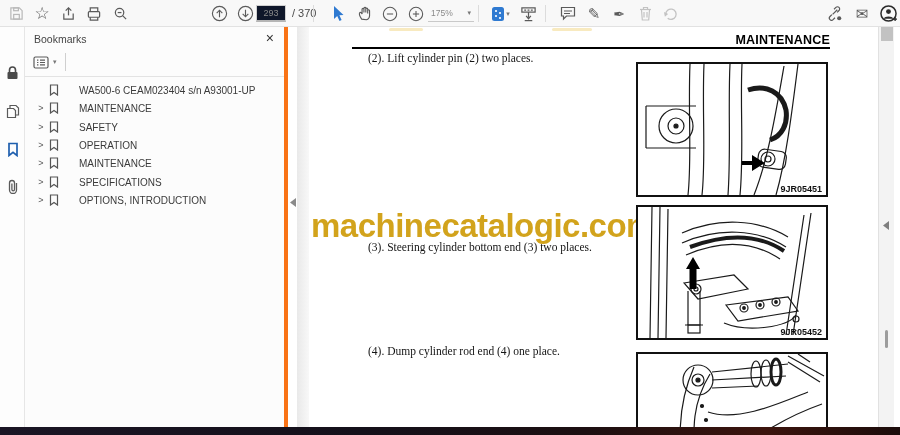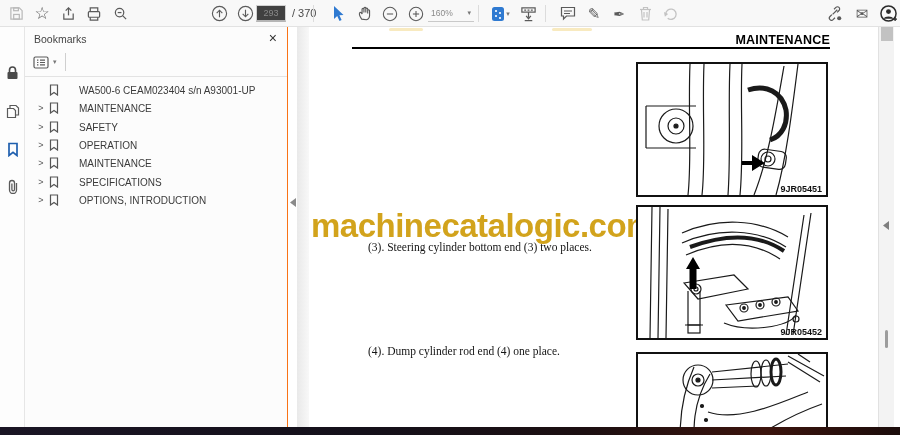--- a/index.html
+++ b/index.html
@@ -7,37 +7,37 @@
               font-family:"Liberation Sans", sans-serif; }
 
   
   #toolbar { position:absolute; left:0; top:0; width:900px; height:27px;
              background:#f8f8f8; border-bottom:1px solid #e2e2e2; }
   .tb-ic { position:absolute; top:0; height:27px; width:24px; display:flex;
            align-items:center; justify-content:center; color:#5a5a5a; cursor:pointer; }
   .tb-ic svg { display:block; }
   .tb-sep { position:absolute; top:5px; width:1px; height:17px; background:#dcdcdc; }
   #page-box { position:absolute; left:256px; top:5px; width:30px; height:17px;
-              border:1px solid #d0d0d0; border-bottom:2px solid #b5b5b5; background:#404040;
+              border:1px solid #d0d0d0; border-bottom:2px solid #b5b5b5; background:#0f172a;
               font-size:9px; color:#8a8a8a; display:flex; align-items:center; justify-content:center; }
   #page-total { position:absolute; left:292px; top:7px; font-size:11px; color:#4a4a4a; }
   #zoom-box { position:absolute; left:428px; top:5px; width:46px; height:17px;
               border-bottom:1px solid #c9c9c9; font-size:8.5px; color:#8a8a8a;
               display:flex; align-items:center; justify-content:space-between; padding:0 3px; }
   .caret { font-size:7px; color:#777; }
 
   
   #left-strip { position:absolute; left:0; top:27px; width:25px; height:400px;
                 background:#fdfdfd; border-right:1px solid #e6e6e6; }
   .strip-ic { position:absolute; left:0; width:25px; height:24px; display:flex;
               align-items:center; justify-content:center; cursor:pointer; }
 
   
   #bm-panel { position:absolute; left:25px; top:27px; width:263px; height:400px;
-              background:#fcfcfc; border-right:1px solid #f97316; }
+              background:#fcfcfc; border-right:4px solid #f97316; }
   #bm-title { position:absolute; left:9px; top:6px; font-size:10.5px; color:#454545; }
   #bm-close { position:absolute; right:10px; top:3px; font-size:14px; color:#333; cursor:pointer; }
   #bm-tools { position:absolute; left:8px; top:26px; height:18px; display:flex; align-items:center; cursor:pointer; }
   #bm-tool-divider { position:absolute; left:40px; top:26px; width:1px; height:18px; background:#cfcfcf; }
   #bm-sep { position:absolute; left:0; top:49px; width:100%; height:1px; background:#e3e3e3; }
   .bm-row { position:absolute; left:0; width:100%; height:18px; display:flex;
             align-items:center; cursor:pointer; }
   .bm-chev { width:12px; margin-left:10px; font-size:9px; color:#555; text-align:center; }
   .bm-noch { width:12px; margin-left:10px; }
   .bm-bmic { width:14px; display:flex; align-items:center; justify-content:center; }
@@ -144,21 +144,21 @@
     </svg>
   </div>
   <div class="tb-ic" style="left:404px;">
     <svg width="16" height="16" viewBox="0 0 18 18" fill="none" stroke="currentColor" stroke-width="1.2">
       <circle cx="9" cy="9" r="7.5"></circle>
         <path d="M5.5,9 h7"></path>
         <path d="M9,5.5 v7"></path>
     </svg>
   </div>
   <div id="zoom-box">
-    <span>160%</span>
+    <span>175%</span>
     <span class="caret">▾</span>
   </div>
   <div class="tb-sep" style="left:478px;"></div>
 
   <div class="tb-ic" style="left:486px;">
     <svg width="14" height="16" viewBox="0 0 14 16">
         <rect x="1" y="1" width="12" height="14" rx="2.5" fill="#2f7ad1"></rect>
       <circle cx="5" cy="5" r="1.1" fill="#fff"></circle>
         <circle cx="9" cy="7" r="1.1" fill="#fff"></circle>
         <circle cx="5" cy="10" r="1.1" fill="#fff"></circle>
@@ -338,20 +338,21 @@
 </div>
 <div id="gutter"></div>
 
 <div id="page">
   <div class="wm-remnant" style="left:80px; top:1px; width:34px;"></div>
   <div class="wm-remnant" style="left:243px; top:1px; width:40px;"></div>
 
   <div id="doc-header">MAINTENANCE</div>
   <div id="doc-rule"></div>
 
+  <div class="step" style="top:25px;">(2).  Lift cylinder pin (2) two places.</div>
 
   <div class="figure" style="top:35px; height:135px;">
     <svg width="188" height="131" viewBox="0 0 188 131" fill="none" stroke="#1a1a1a" stroke-width="1.2">
       <path d="M52,0 C50,45 54,95 50,131"></path>
       <path d="M66,0 C64,45 68,95 64,131"></path>
       <path d="M92,0 C90,40 93,90 90,131"></path>
       <path d="M104,0 C102,40 106,90 102,131"></path>
       <path d="M146,2 C138,48 130,96 116,131"></path>
       <path d="M160,0 C154,48 148,96 138,131"></path>
       <path d="M8,42 L58,42 M8,84 L58,84 M8,42 L8,84"></path>

